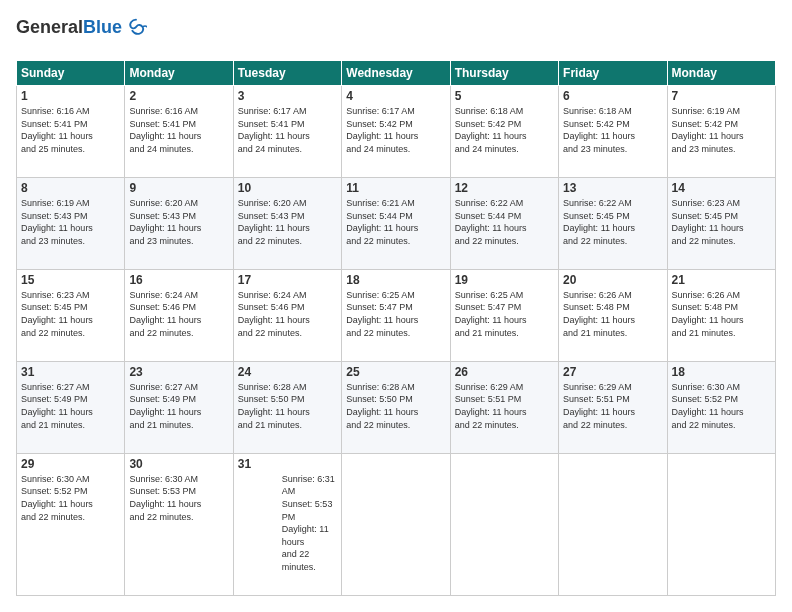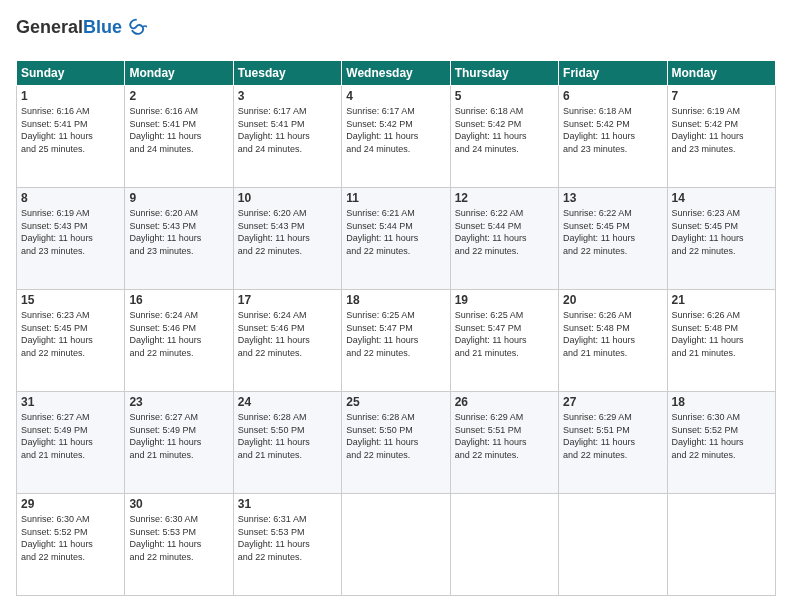--- a/index.html
+++ b/index.html
@@ -340,21 +340,21 @@
             </td>
             <td>
               <span class="day-num">30</span>
               <div class="day-info" style="white-space: pre-line;">Sunrise: 6:30 AM
 Sunset: 5:53 PM
 Daylight: 11 hours
 and 22 minutes.</div>
             </td>
             <td>
               <span class="day-num">31</span>
-              <div class="day-info" style="white-space: pre-line;">Sunrise: 6:31 AM
+              <div class="day-info" style="white-space: pre-line; margin-left: 44px;">Sunrise: 6:31 AM
 Sunset: 5:53 PM
 Daylight: 11 hours
 and 22 minutes.</div>
             </td>
             <td class="empty"></td>
             <td class="empty"></td>
             <td class="empty"></td>
             <td class="empty"></td>
           </tr>
         </tbody>

